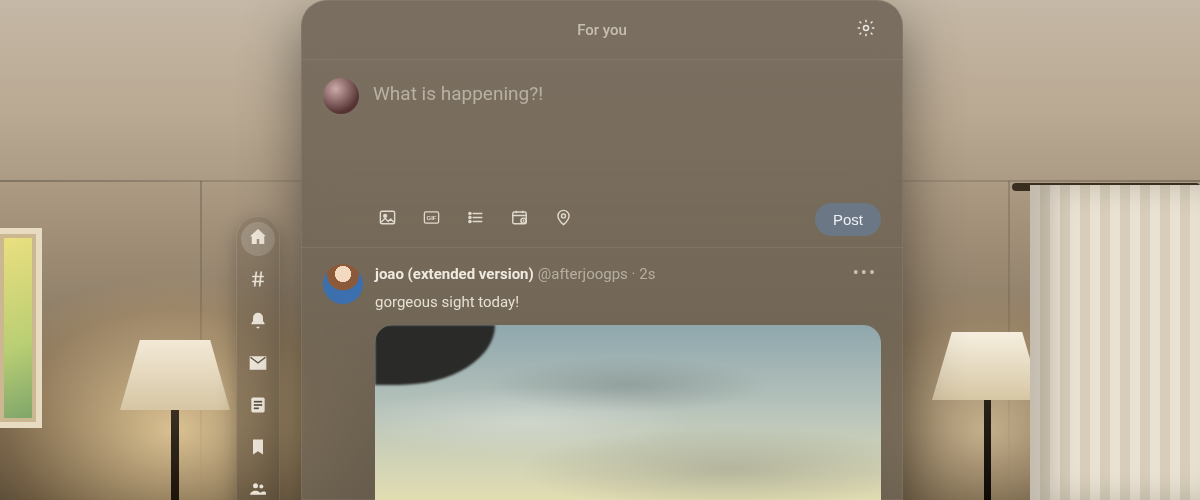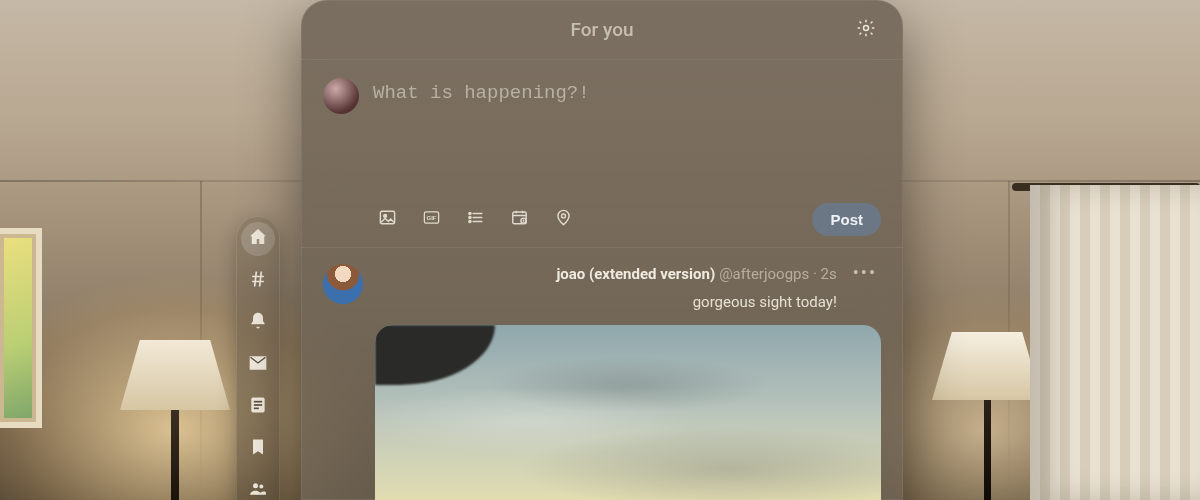--- a/index.html
+++ b/index.html
@@ -58,39 +58,39 @@
     position:absolute; left:301px; top:0; width:602px; height:500px;
     border-radius:26px 26px 0 0;
     background: linear-gradient(to bottom, rgba(92,82,70,0.72) 0%, rgba(100,90,77,0.72) 40%, rgba(108,99,85,0.72) 100%);
     box-shadow: 0 20px 60px rgba(0,0,0,0.45), inset 0 0 0 1px rgba(255,255,255,0.07);
     backdrop-filter: blur(14px);
     color:#e9e4da;
     overflow:hidden;
   }
 
   .tabs { display:flex; align-items:center; height:60px; position:relative; border-bottom:1px solid rgba(255,255,255,0.07);}
-  .tab { flex:1; text-align:center; font-size:19px; font-weight:600; color:#d8d2c6; cursor:pointer; position:relative; height:100%; display:flex; align-items:center; justify-content:center;}
+  .tab { flex:1; text-align:center; font-size:15px; font-weight:600; color:#d8d2c6; cursor:pointer; position:relative; height:100%; display:flex; align-items:center; justify-content:center;}
   .tab.inactive { color:#c6bfb1; font-weight:500; }
   .tab .underline { position:absolute; bottom:-1px; left:50%; transform:translateX(-50%); width:56px; height:3px; background:#1d9bf0; border-radius:3px; }
   .gear { position:absolute; right:20px; top:50%; transform:translateY(-50%); width:34px; height:34px; display:flex; align-items:center; justify-content:center; color:#e9e4da; cursor:pointer; border-radius:50%; }
   .gear svg { width:20px; height:20px; }
 
-  .composer { padding:18px 22px 0 22px;font-family:Liberation Mono, monospace; }
+  .composer { padding:18px 22px 0 22px; }
   .composer-row { display:flex; gap:14px; align-items:flex-start; }
   .avatar { width:36px; height:36px; border-radius:50%; background: radial-gradient(circle at 35% 30%, #caa, #533 70%); flex:none; }
   .placeholder { font-size:19px; color:#b8b1a3; padding-top:4px; cursor:text; flex:1; }
 
   .composer-bar { display:flex; align-items:center; justify-content:space-between; padding:0 22px; margin-top:78px; height:56px; border-bottom:1px solid rgba(255,255,255,0.08);}
   .icon-row { display:flex; gap:12px; padding-left:48px;}
   .icon-btn { width:32px; height:32px; display:flex; align-items:center; justify-content:center; color:#e0dace; cursor:pointer; border-radius:50%;}
   .icon-btn svg { width:19px; height:19px; }
-  .post-btn { background:#6b7785; color:#eef1f4; font-weight:700; font-size:15px; border:none; padding:8px 18px; border-radius:18px; cursor:pointer; }
+  .post-btn { background:#6b7785; color:#eef1f4; font-weight:400; font-size:15px; border:none; padding:8px 18px; border-radius:18px; cursor:pointer; }
 
   .feed-item { padding:16px 22px 0 22px; }
-  .fi-head { display:flex; gap:12px;text-align:right; }
+  .fi-head { display:flex; gap:12px; }
   .fi-avatar { width:40px; height:40px; border-radius:50%; flex:none;
     background: radial-gradient(circle at 50% 25%, #f2d9c0 0 22%, #8a5a3a 23% 45%, #3b6fae 46% 100%); }
   .fi-meta { flex:1; }
   .fi-name { font-weight:700; font-size:15px; color:#f0ebe1; }
   .fi-handle { color:#b6afa1; font-size:15px; font-weight:400; }
   .fi-body { color:#e6e0d4; font-size:15px; margin-top:10px; }
   .fi-more { color:#c7c0b2; cursor:pointer; padding:4px; font-size:18px; letter-spacing:2px; line-height:10px;}
   .fi-image { margin:14px 0 0 52px; height:240px; border-radius:18px; overflow:hidden;
     background:
       radial-gradient(ellipse 220px 90px at 60% 105%, rgba(255,243,190,0.9), transparent 70%),

